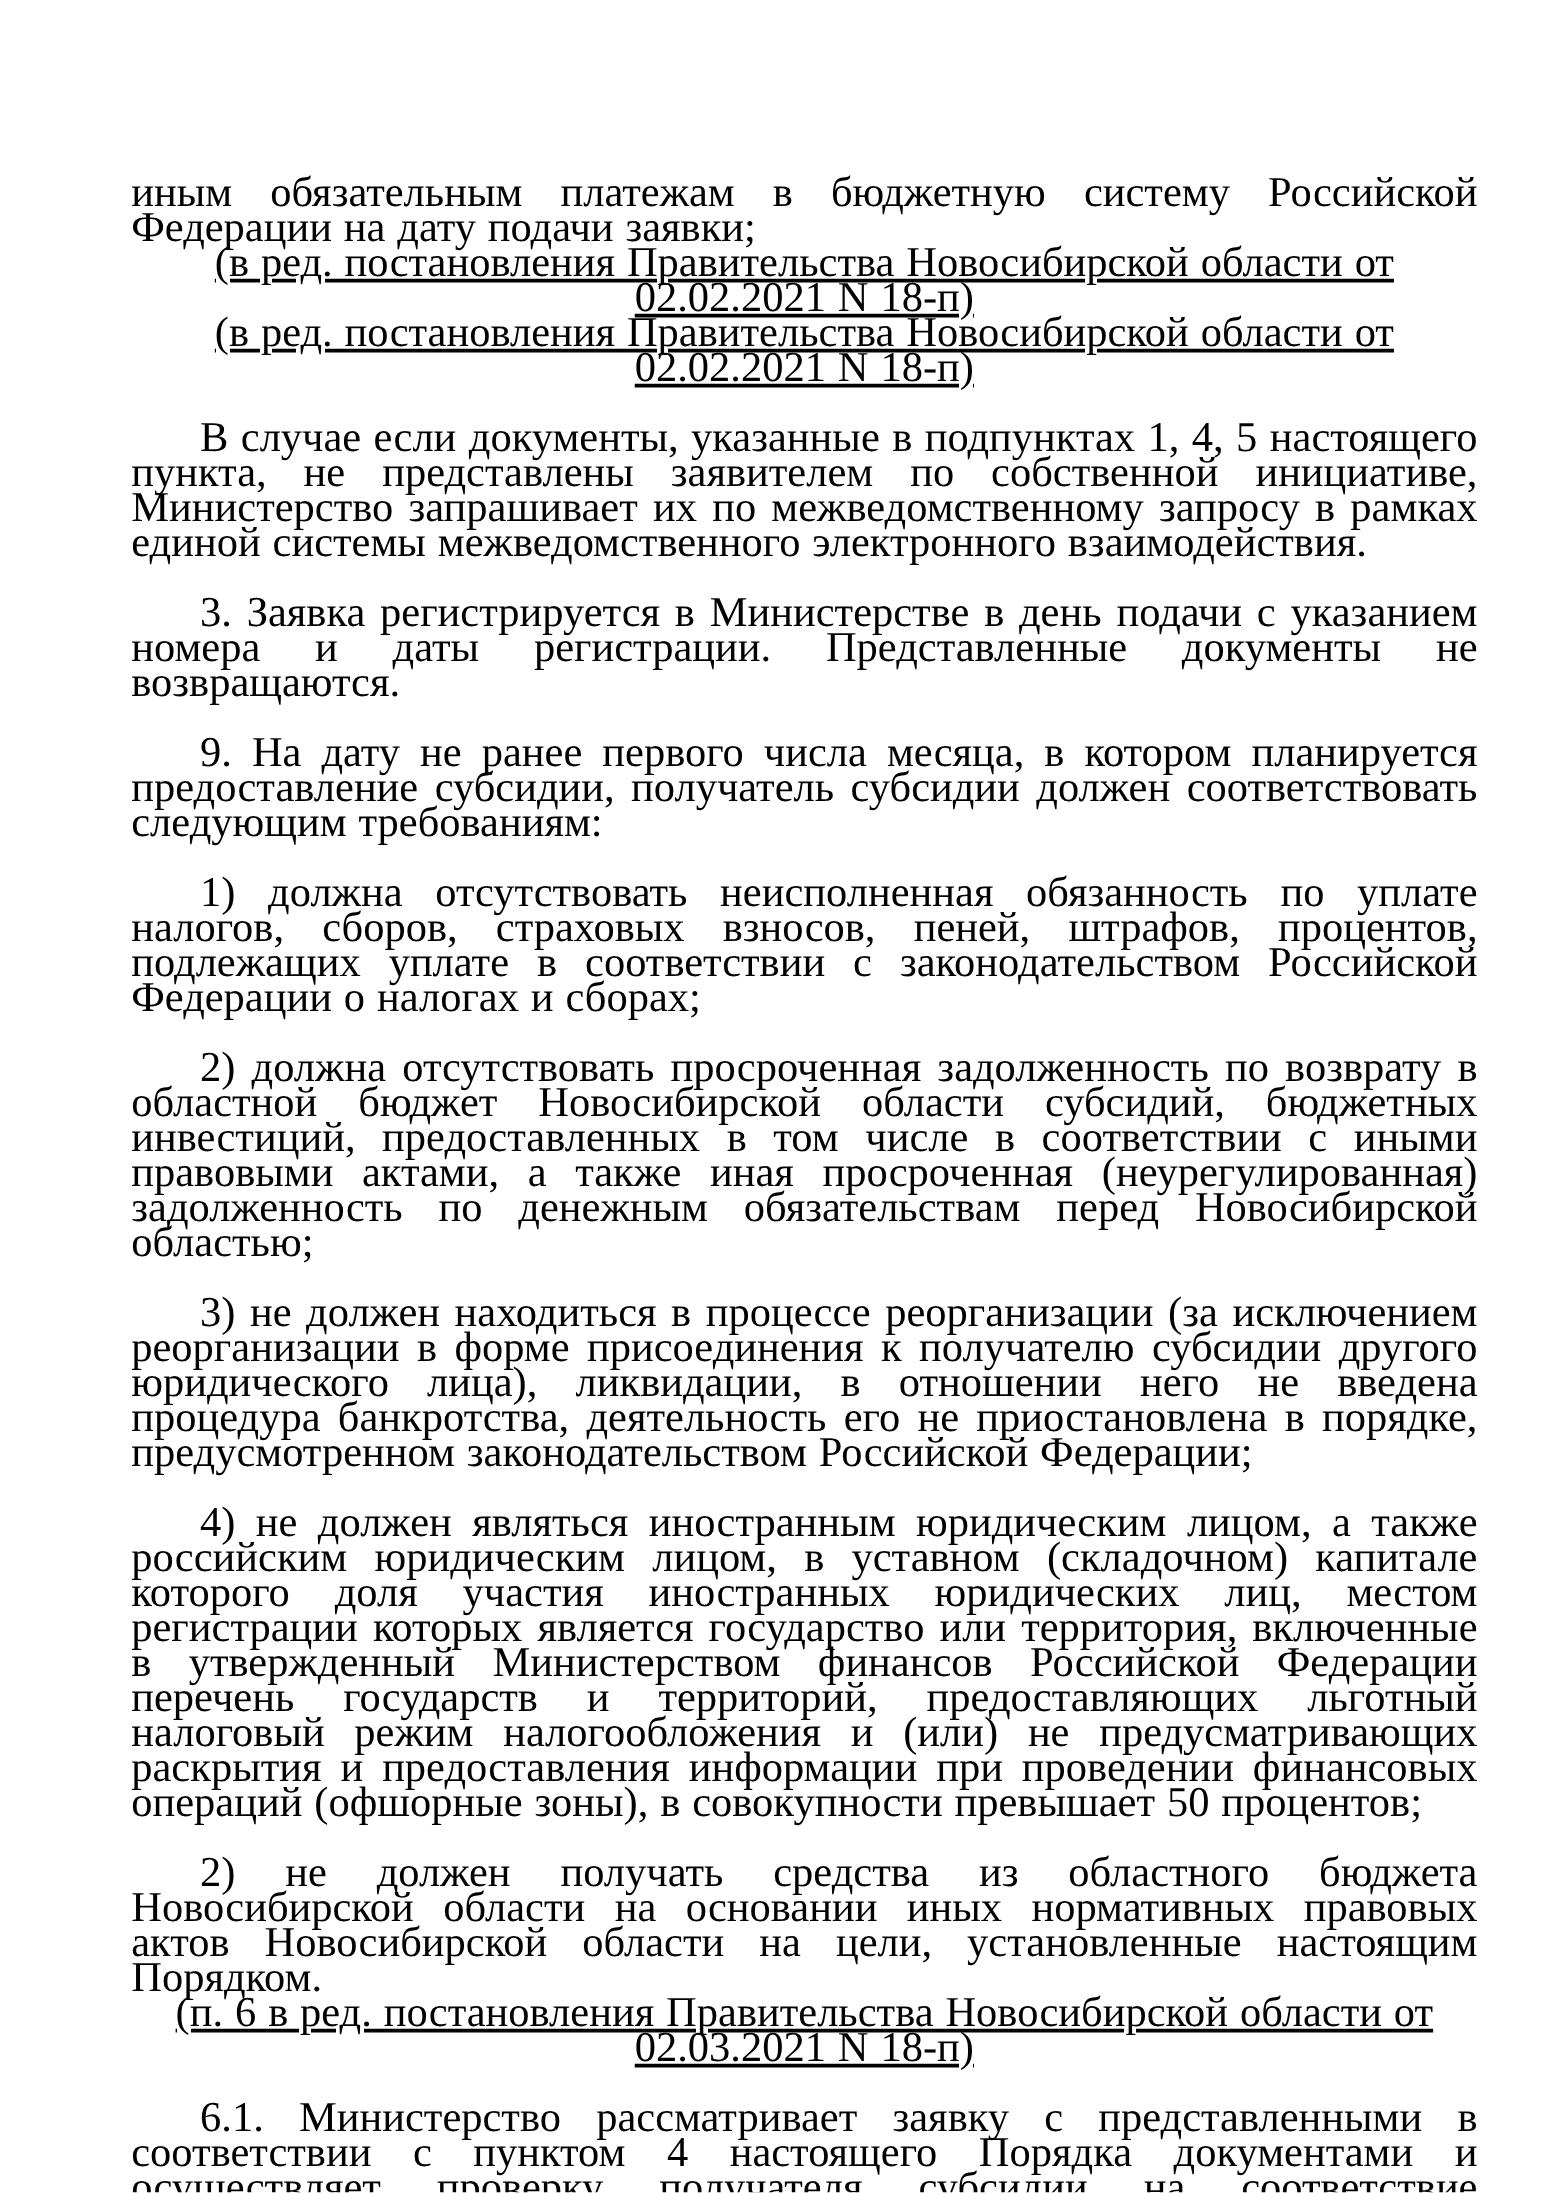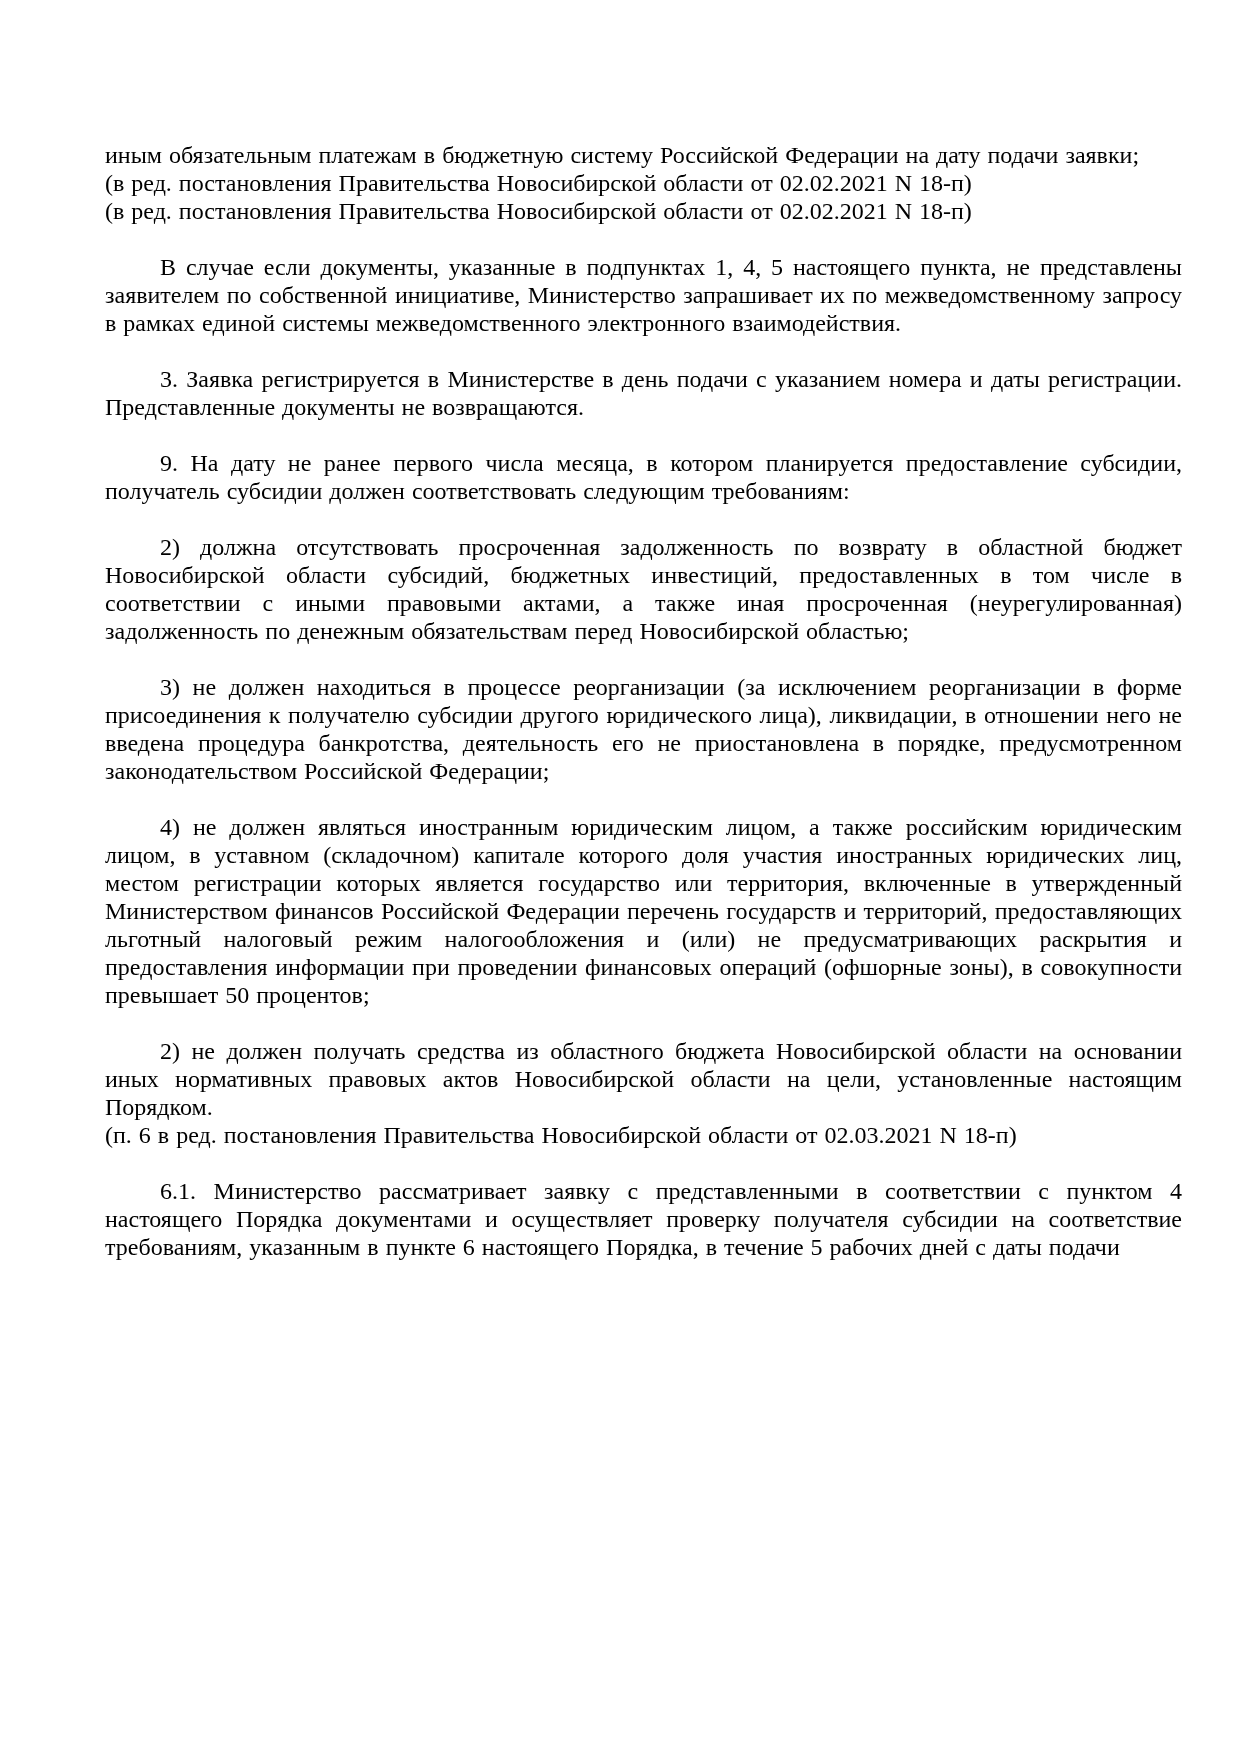--- a/index.html
+++ b/index.html
@@ -8,21 +8,21 @@
     background: #ffffff;
   }
   .page {
     position: relative;
     box-sizing: border-box;
     width: 1240px;
     height: 1754px;
     background: #ffffff;
     color: #000000;
     font-family: "Liberation Serif", "DejaVu Serif", serif;
-    font-size: 24px;
+    font-size: 34px;
     line-height: 28px;
     padding: 141px 58px 40px 105px;
     overflow: hidden;
   }
   .page p {
     margin: 0;
     padding: 0;
     text-align: justify;
     text-indent: 55px;
     word-spacing: 1px;
@@ -30,33 +30,35 @@
   
   .page p.continuation {
     text-indent: 0;
   }
   
   .page p.gap {
     margin-top: 28px;
   }
   
   .page p.note {
-    text-align: left;
+    text-align: center;
     text-indent: 0;
+    text-decoration: underline;
   }
 </style>
 </head>
 <body>
 
 <div class="page">
   <p class="continuation">иным обязательным платежам в бюджетную систему Российской Федерации на дату подачи заявки;</p>
   <p class="note">(в ред. постановления Правительства Новосибирской области от 02.02.2021 N 18-п)</p>
   <p class="note">(в ред. постановления Правительства Новосибирской области от 02.02.2021 N 18-п)</p>
   <p class="gap">В случае если документы, указанные в подпунктах 1, 4, 5 настоящего пункта, не представлены заявителем по собственной инициативе, Министерство запрашивает их по межведомственному запросу в рамках единой системы межведомственного электронного взаимодействия.</p>
   <p class="gap">3. Заявка регистрируется в Министерстве в день подачи с указанием номера и даты регистрации. Представленные документы не возвращаются.</p>
   <p class="gap">9. На дату не ранее первого числа месяца, в котором планируется предоставление субсидии, получатель субсидии должен соответствовать следующим требованиям:</p>
+  <p class="gap">1) должна отсутствовать неисполненная обязанность по уплате налогов, сборов, страховых взносов, пеней, штрафов, процентов, подлежащих уплате в соответствии с законодательством Российской Федерации о налогах и сборах;</p>
   <p class="gap">2) должна отсутствовать просроченная задолженность по возврату в областной бюджет Новосибирской области субсидий, бюджетных инвестиций, предоставленных в том числе в соответствии с иными правовыми актами, а также иная просроченная (неурегулированная) задолженность по денежным обязательствам перед Новосибирской областью;</p>
   <p class="gap">3) не должен находиться в процессе реорганизации (за исключением реорганизации в форме присоединения к получателю субсидии другого юридического лица), ликвидации, в отношении него не введена процедура банкротства, деятельность его не приостановлена в порядке, предусмотренном законодательством Российской Федерации;</p>
   <p class="gap">4) не должен являться иностранным юридическим лицом, а также российским юридическим лицом, в уставном (складочном) капитале которого доля участия иностранных юридических лиц, местом регистрации которых является государство или территория, включенные в утвержденный Министерством финансов Российской Федерации перечень государств и территорий, предоставляющих льготный налоговый режим налогообложения и (или) не предусматривающих раскрытия и предоставления информации при проведении финансовых операций (офшорные зоны), в совокупности превышает 50 процентов;</p>
   <p class="gap">2) не должен получать средства из областного бюджета Новосибирской области на основании иных нормативных правовых актов Новосибирской области на цели, установленные настоящим Порядком.</p>
   <p class="note">(п. 6 в ред. постановления Правительства Новосибирской области от 02.03.2021 N 18-п)</p>
   <p class="gap">6.1. Министерство рассматривает заявку с представленными в соответствии с пунктом 4 настоящего Порядка документами и осуществляет проверку получателя субсидии на соответствие требованиям, указанным в пункте 6 настоящего Порядка, в течение 5 рабочих дней с даты подачи</p>
 </div>
 
 </body></html>

